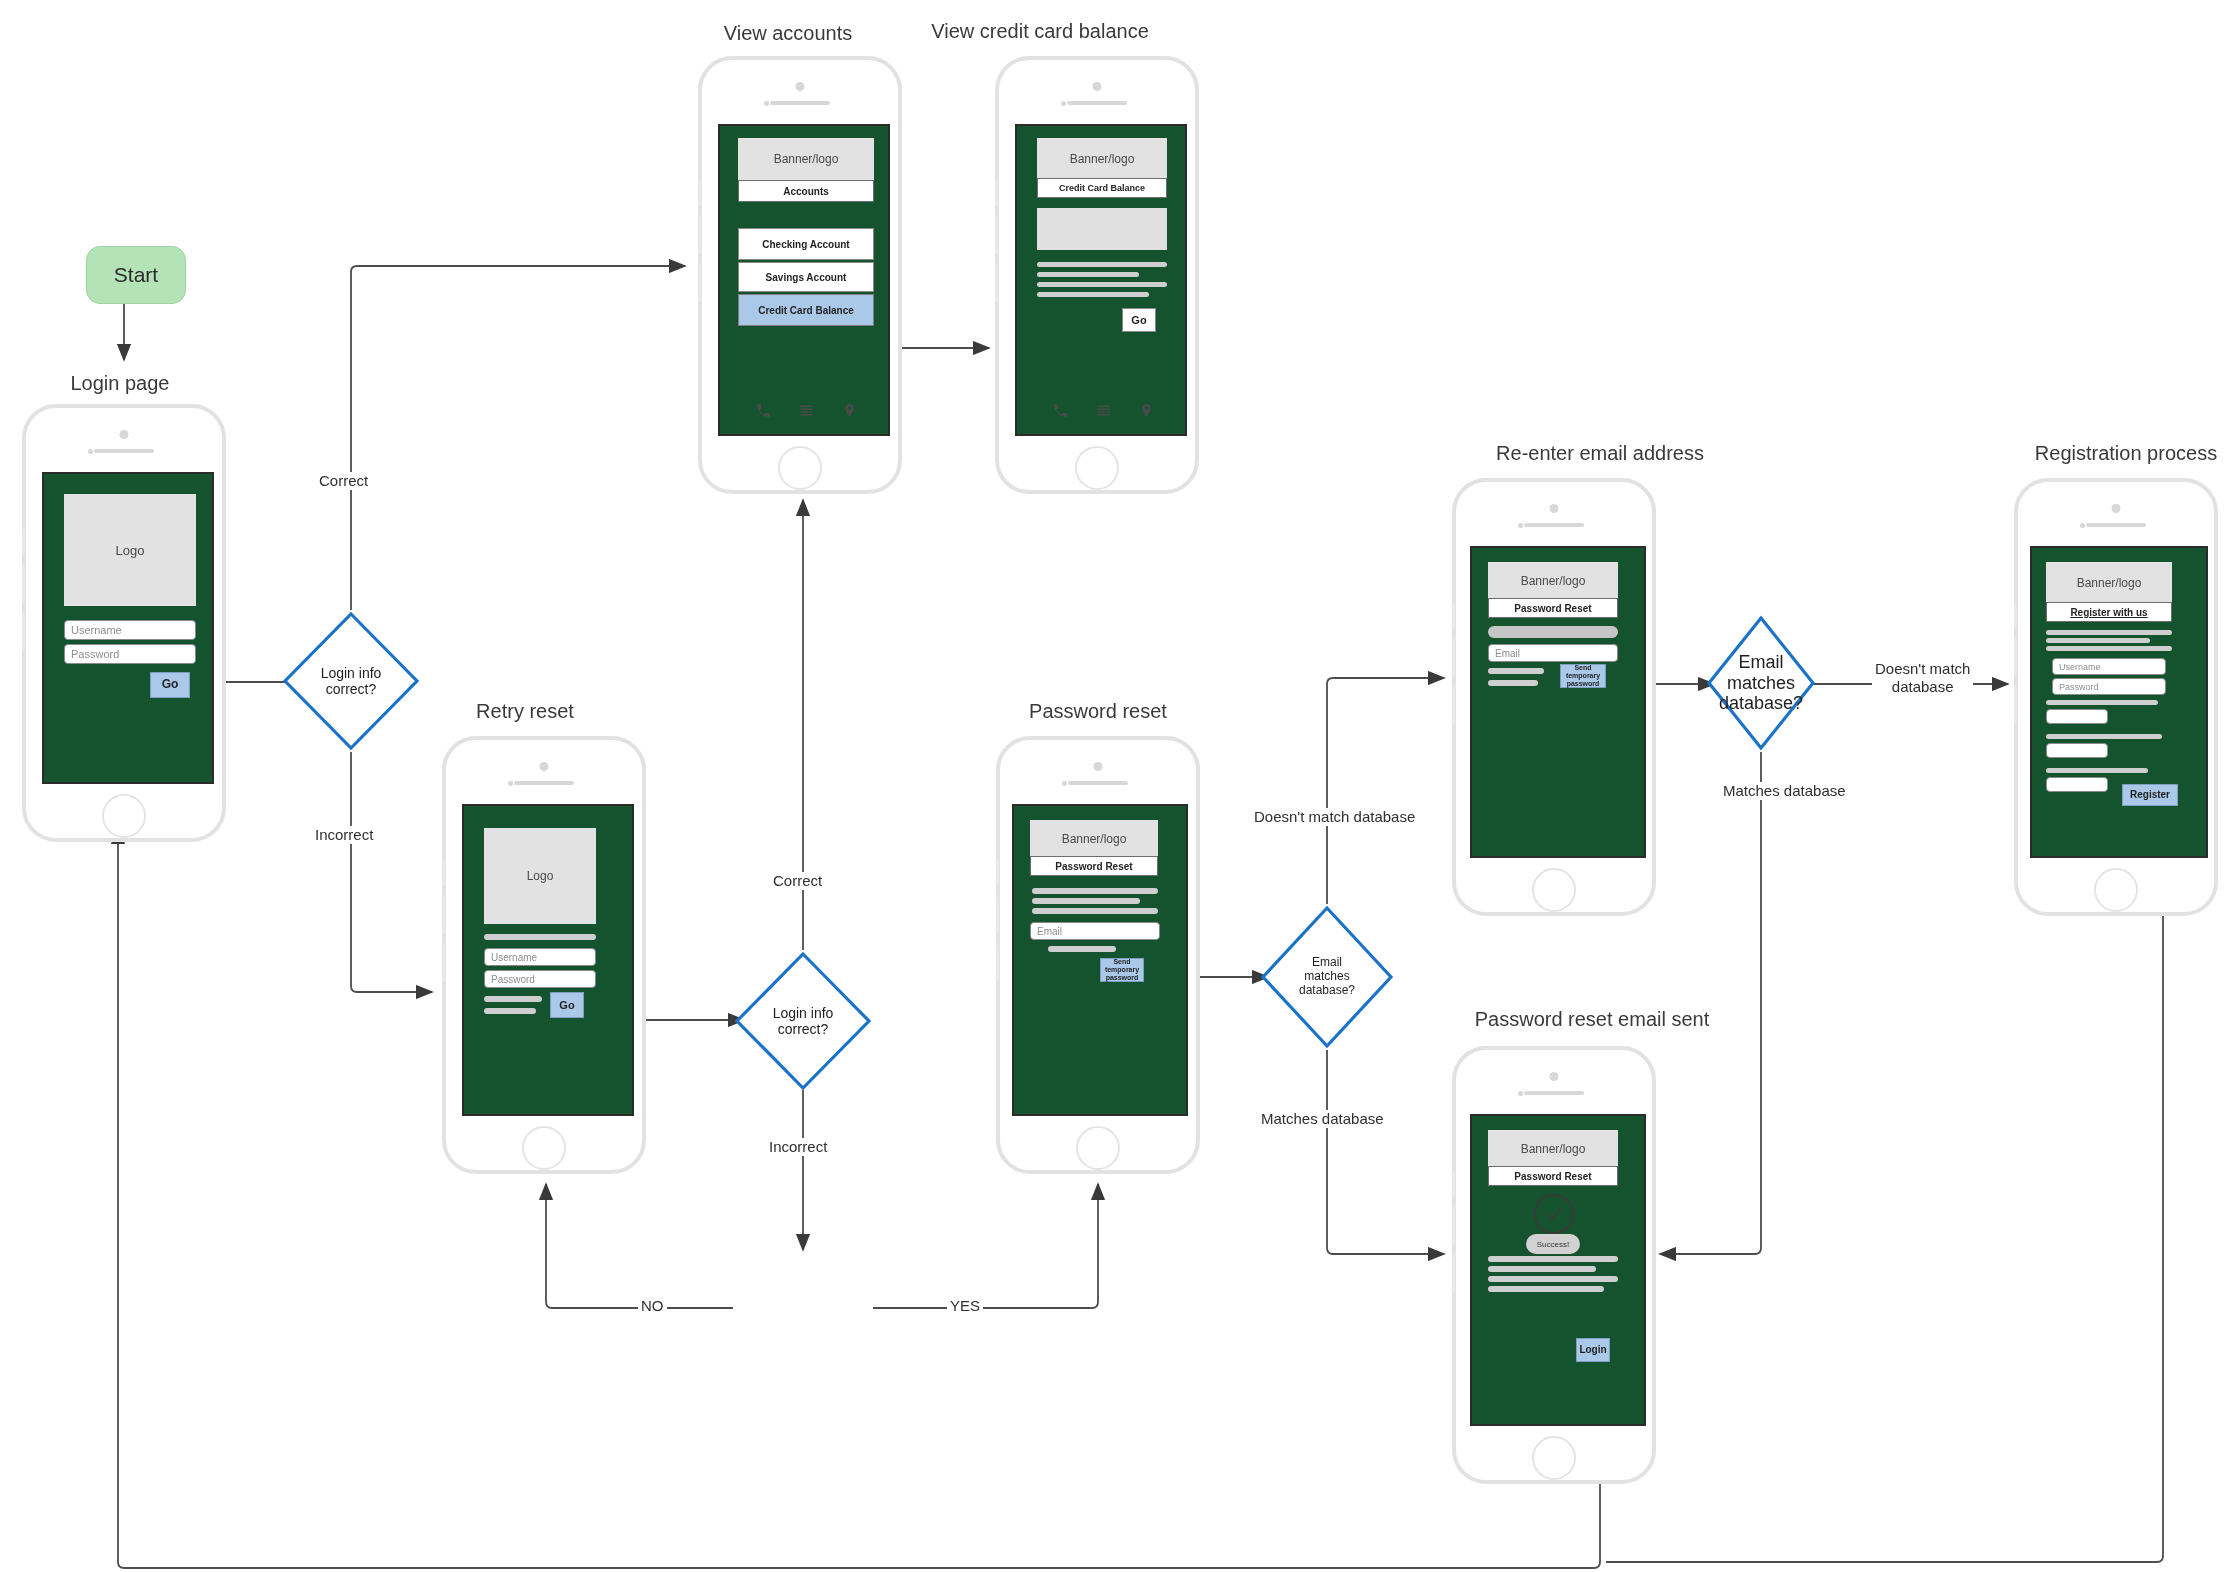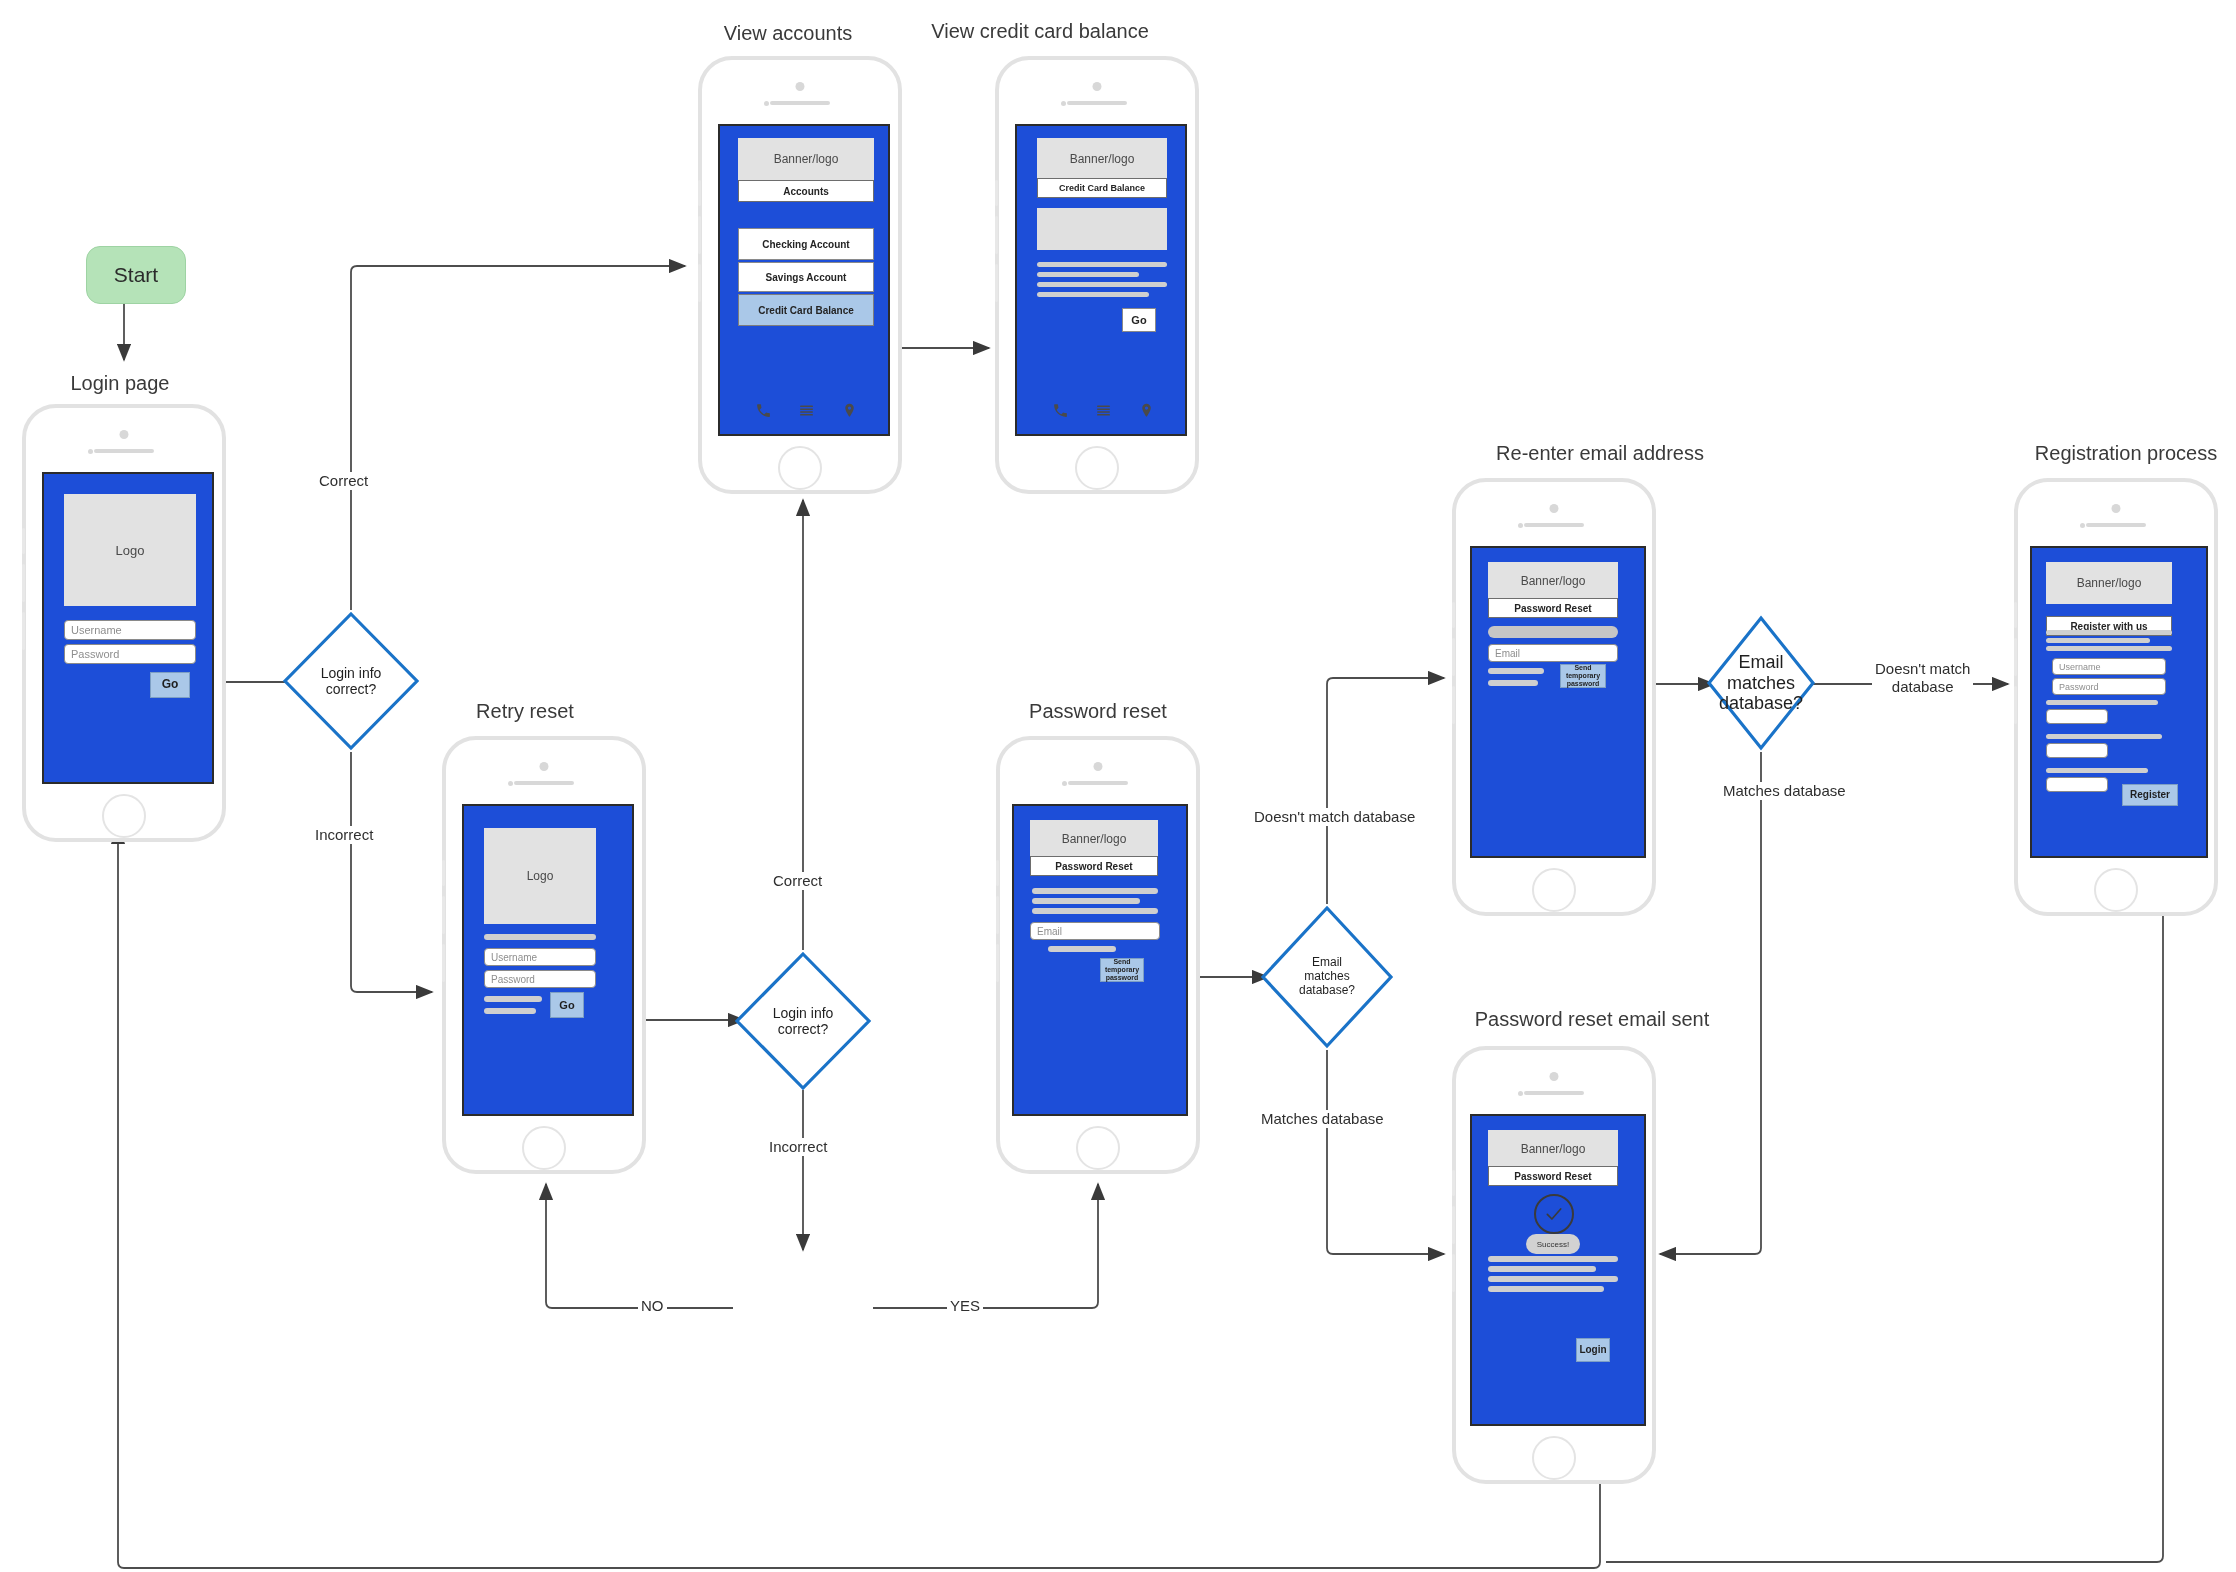--- a/index.html
+++ b/index.html
@@ -44,21 +44,21 @@
   }
   .phone .home{
     position:absolute;left:50%;transform:translateX(-50%);
     width:40px;height:40px;border-radius:50%;border:2px solid #e4e4e4;
   }
   .phone .side-btn{
     position:absolute;left:-4px;width:3px;background:#e8e8e8;border-radius:2px;
   }
   .screen{
     position:absolute;
-    background:#1d4ed8;border:2.5px solid #2b2b2b;
+    background:#14532d;border:2.5px solid #2b2b2b;
     box-sizing:border-box;overflow:hidden;
   }
 
   
   .banner{
     background:#e2e2e2;display:flex;align-items:center;justify-content:center;
     color:#4a4a4a;
   }
   .logo-box{
     background:#e2e2e2;display:flex;align-items:center;justify-content:center;
@@ -343,21 +343,21 @@
 
   <div class="phone" style="left:2014px;top:478px;width:204px;height:438px;">
     <div class="earpiece"></div>
     <div class="speaker"></div>
     <div class="speaker-dot" style="left:62px;"></div>
     <div class="side-btn" style="top:120px;height:26px;"></div>
     <div class="side-btn" style="top:156px;height:38px;"></div>
     <div class="side-btn" style="top:204px;height:38px;"></div>
     <div class="screen" style="left:12px;top:64px;width:178px;height:312px;">
       <div class="banner" style="position:absolute;left:14px;top:14px;width:126px;height:42px;font-size:12px;">Banner/logo</div>
-      <div class="wbox-thin" style="position:absolute;left:14px;top:68px;width:126px;height:20px;font-size:10px;font-weight:bold;text-decoration:underline;">Register with us</div>
+      <div class="wbox-thin" style="position:absolute;left:14px;top:54px;width:126px;height:20px;font-size:10px;font-weight:bold;text-decoration:underline;">Register with us</div>
       <div class="bar" style="position:absolute;left:14px;top:82px;width:126px;height:5px;"></div>
       <div class="bar" style="position:absolute;left:14px;top:90px;width:104px;height:5px;"></div>
       <div class="bar" style="position:absolute;left:14px;top:98px;width:126px;height:5px;"></div>
       <div class="field" style="position:absolute;left:20px;top:110px;width:114px;height:17px;font-size:9px;">Username</div>
       <div class="field" style="position:absolute;left:20px;top:130px;width:114px;height:17px;font-size:9px;">Password</div>
       <div class="bar" style="position:absolute;left:14px;top:152px;width:112px;height:5px;"></div>
       <div class="field" style="position:absolute;left:14px;top:161px;width:62px;height:15px;"></div>
       <div class="bar" style="position:absolute;left:14px;top:186px;width:116px;height:5px;"></div>
       <div class="field" style="position:absolute;left:14px;top:195px;width:62px;height:15px;"></div>
       <div class="bar" style="position:absolute;left:14px;top:220px;width:102px;height:5px;"></div>

